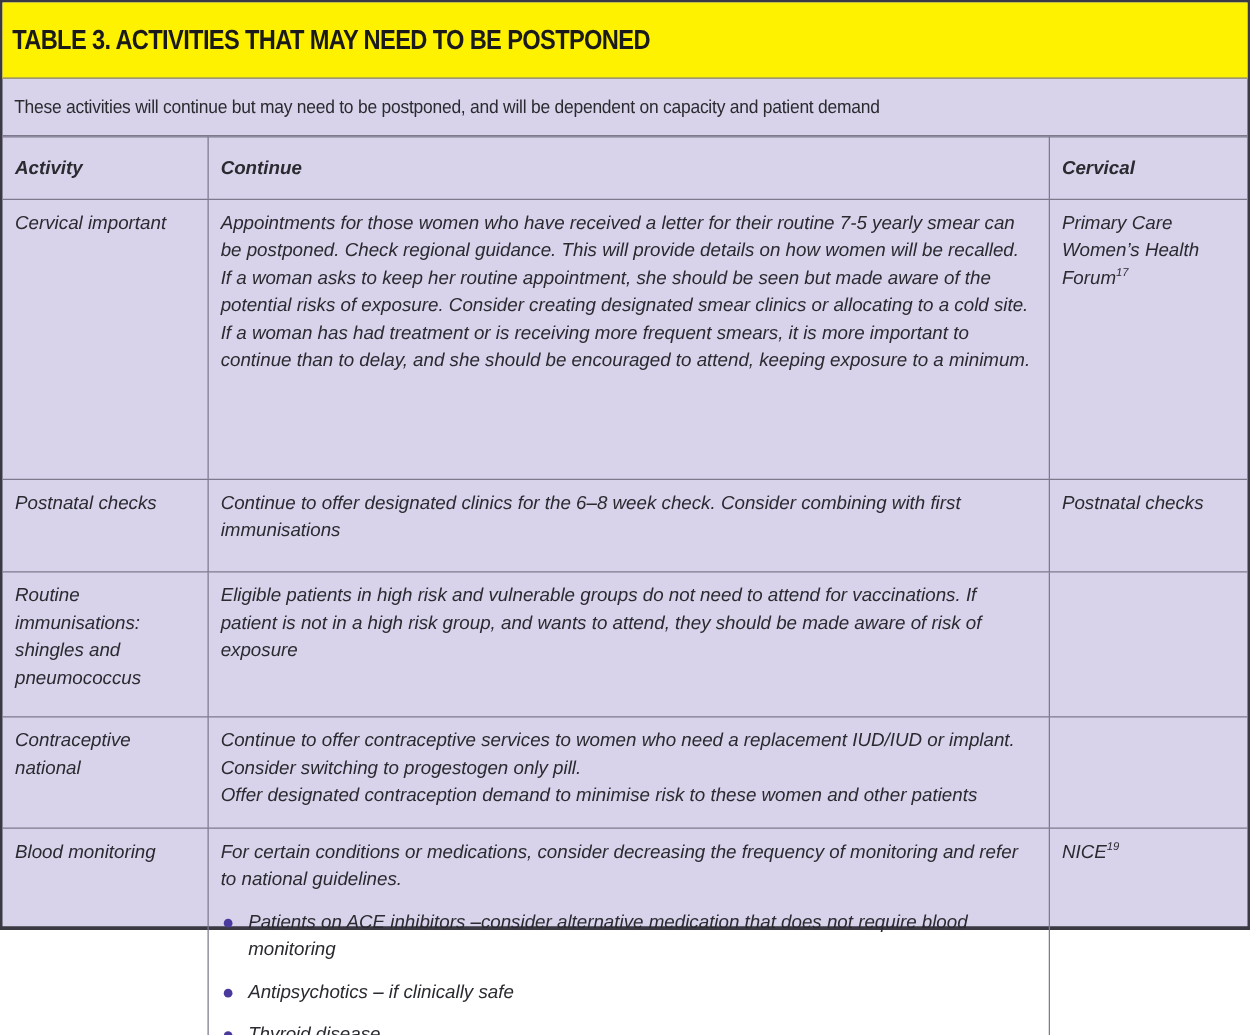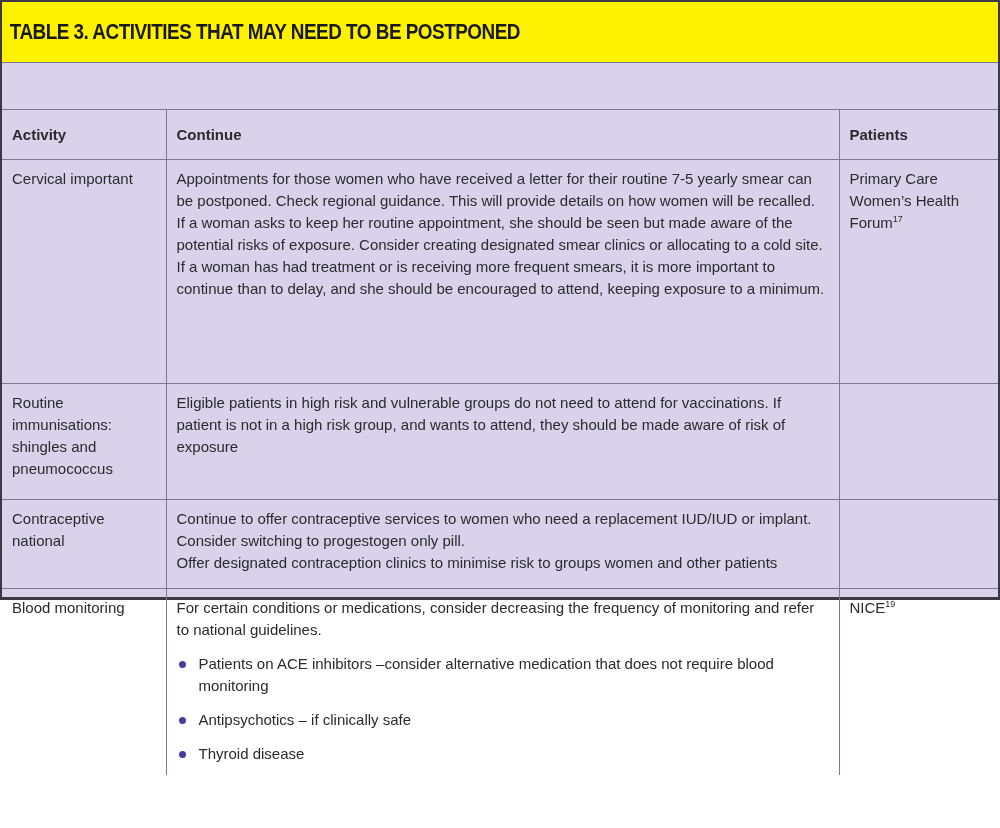--- a/index.html
+++ b/index.html
@@ -4,21 +4,21 @@
 <style>
   html, body { margin: 0; padding: 0; }
   body {
     width: 1000px; height: 828px; overflow: hidden;
     background: #ffffff;
     font-family: "Liberation Sans", "DejaVu Sans", sans-serif;
     color: #2a2a30;
   }
   .frame {
     position: absolute; left: 0; top: 0;
-    width: 1000px; height: 600px;
+    width: 1000px; height: 744px;
     box-sizing: border-box;
     border: 2px solid #3b3a44;
     border-bottom-width: 3px;
     background: #d8d3ea;
   }
   .title-band {
     position: absolute; left: 0; top: 0; right: 0; height: 60px;
     background: #fff200;
     border-bottom: 1px solid #7d7a8e;
     display: flex; align-items: center;
@@ -50,20 +50,21 @@
     table-layout: fixed;
   }
   table.grid td, table.grid th {
     border: 1px solid #7d7a8e;
     vertical-align: top;
     text-align: left;
     padding: 0;
     font-size: 15px;
     line-height: 22px;
     color: #2a2a30;
+    font-style: italic;
   }
   table.grid tr > :first-child { border-left: none; }
   table.grid tr > :last-child { border-right: none; }
   table.grid tr:last-child td { border-bottom: none; }
   col.c1 { width: 164px; }
   col.c2 { width: 673px; }
   col.c3 { width: 159px; }
   th { font-weight: bold; height: 49px; vertical-align: middle !important; }
   th .in { padding: 0 10px; }
   td .in { padding: 8px 10px 10px 10px; }
@@ -82,37 +83,40 @@
     background: #4b3a9e;
   }
 </style>
 </head>
 <body>
 
 <div class="frame">
   <div class="title-band">
     <h1>TABLE 3. ACTIVITIES THAT MAY NEED TO BE POSTPONED</h1>
   </div>
+  <div class="subtitle">
+    <span>These activities will continue but may need to be postponed, and will be dependent on capacity and patient demand</span>
+  </div>
 
   <table class="grid">
     <colgroup>
         <col class="c1">
         <col class="c2">
         <col class="c3">
       </colgroup>
     <thead>
       <tr>
         <th>
             <div class="in">Activity</div>
           </th>
         <th>
             <div class="in">Continue</div>
           </th>
         <th>
-            <div class="in">Patients</div>
+            <div class="in">Cervical</div>
           </th>
       </tr>
     </thead>
     <tbody>
 
       <tr class="r1">
         <td>
             <div class="in">Cervical important</div>
           </td>
         <td>
@@ -122,20 +126,35 @@
           <span class="para">If a woman has had treatment or is receiving more frequent smears, it is more important to continue than to delay, and she should be encouraged to attend, keeping exposure to a minimum.</span>
         </div>
           </td>
         <td>
             <div class="in">
           <span>Primary Care Women’s Health Forum</span><sup>17</sup>
         </div>
           </td>
       </tr>
 
+      <tr class="r2">
+        <td>
+            <div class="in">Postnatal checks</div>
+          </td>
+        <td>
+            <div class="in">
+          <span class="para">Continue to offer designated clinics for the 6–8 week check. Consider combining with first immunisations</span>
+        </div>
+          </td>
+        <td>
+            <div class="in">
+          <span>Postnatal checks</span>
+        </div>
+          </td>
+      </tr>
 
       <tr class="r3">
         <td>
             <div class="in">Routine immunisations: shingles and pneumococcus</div>
           </td>
         <td>
             <div class="in">
           <span class="para">Eligible patients in high risk and vulnerable groups do not need to attend for vaccinations. If patient is not in a high risk group, and wants to attend, they should be made aware of risk of exposure</span>
         </div>
           </td>
@@ -144,21 +163,21 @@
           </td>
       </tr>
 
       <tr class="r4">
         <td>
             <div class="in">Contraceptive national</div>
           </td>
         <td>
             <div class="in">
           <span class="para">Continue to offer contraceptive services to women who need a replacement IUD/IUD or implant. Consider switching to progestogen only pill.</span>
-          <span class="para">Offer designated contraception clinics to minimise risk to groups women and other patients</span>
+          <span class="para">Offer designated contraception demand to minimise risk to these women and other patients</span>
         </div>
           </td>
         <td>
             <div class="in"></div>
           </td>
       </tr>
 
       <tr class="r5">
         <td>
             <div class="in">Blood monitoring</div>

